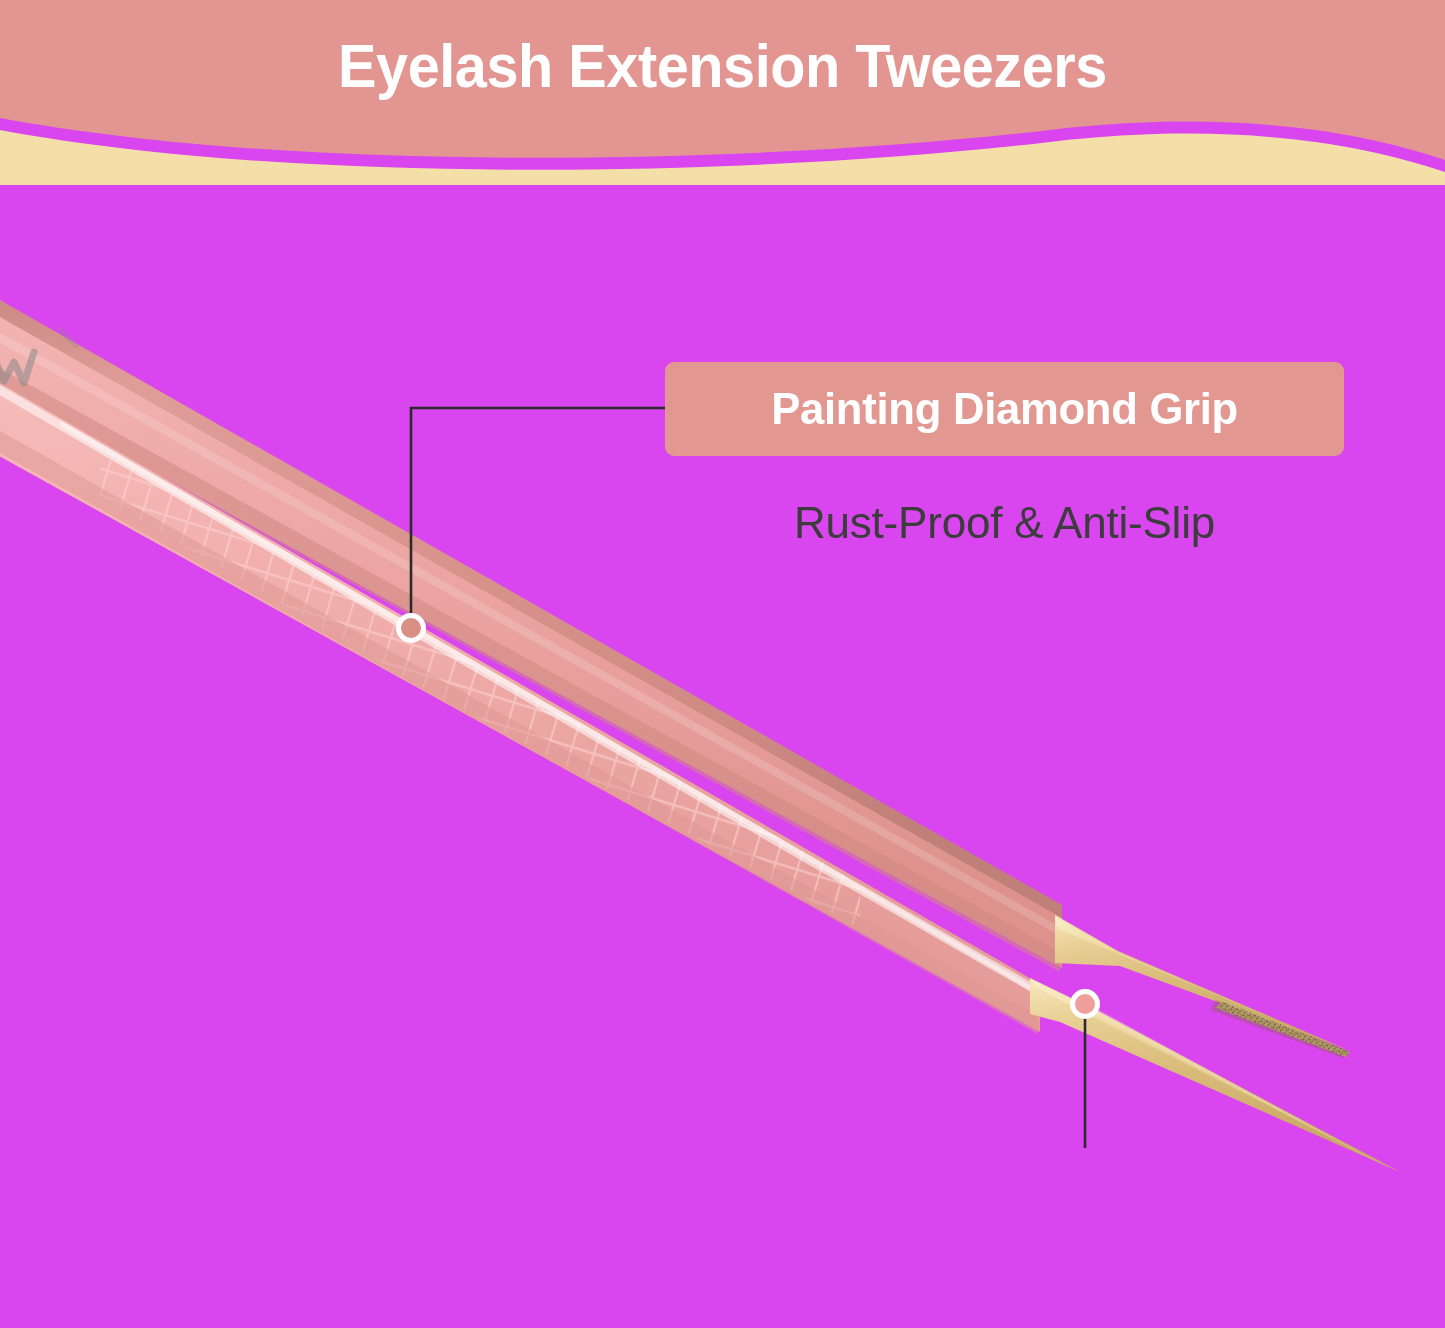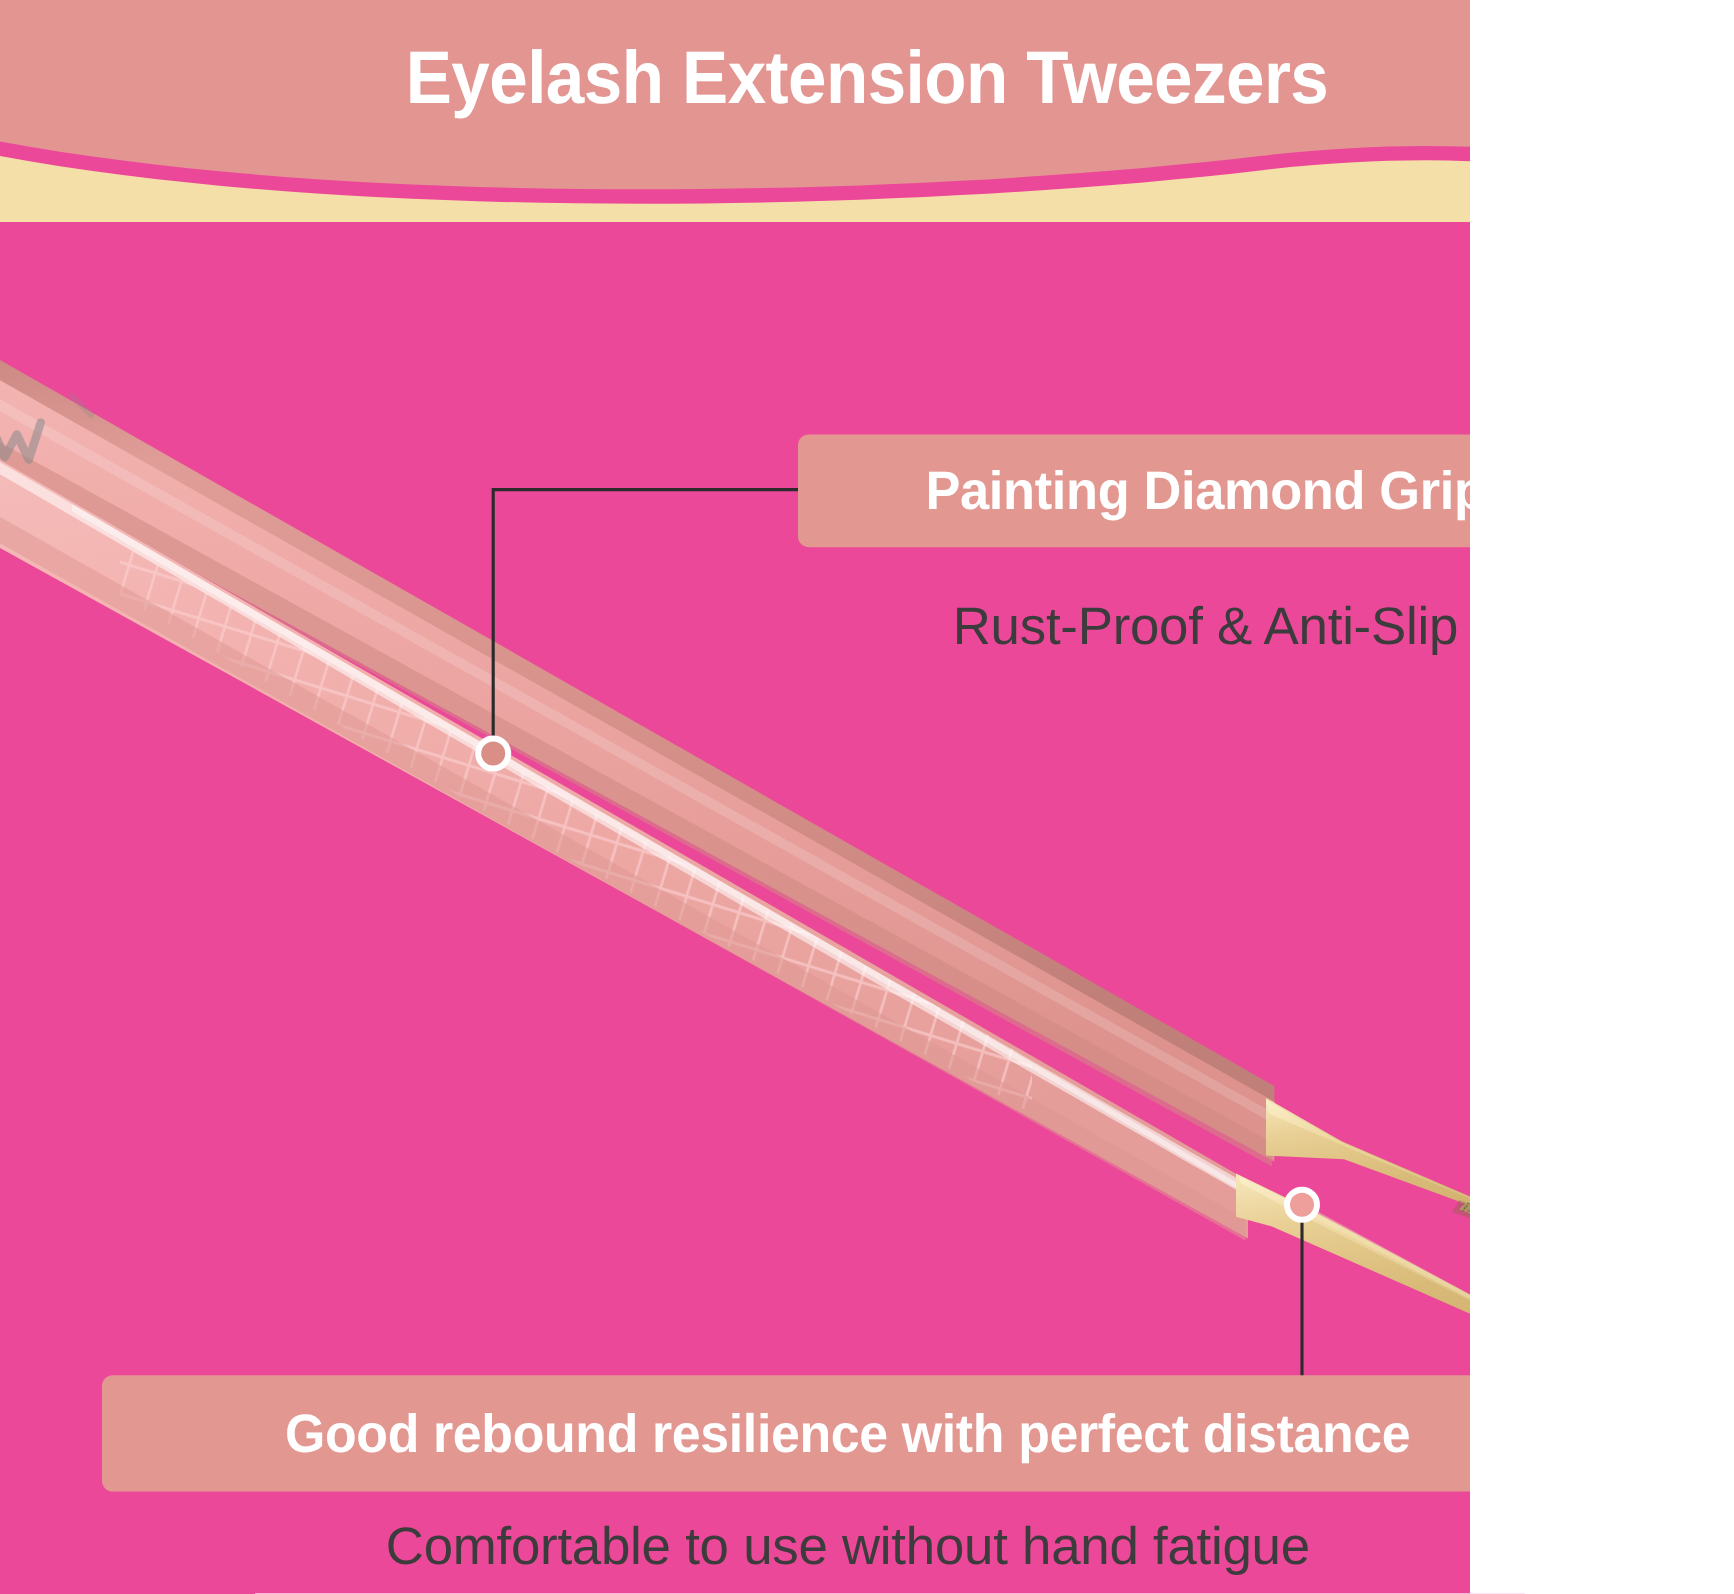--- a/index.html
+++ b/index.html
@@ -5,23 +5,23 @@
   html, body {
     margin: 0;
     padding: 0;
     background: #ffffff;
   }
   body {
     font-family: "Liberation Sans", sans-serif;
   }
   #page {
     position: relative;
-    width: 1225px;
+    width: 1445px;
     height: 1328px;
-    background: #ec4899;
+    background: #d946ef;
     overflow: hidden;
   }
 
   
   .banner-wrap {
     position: absolute;
     left: 0;
     top: 0;
     width: 1445px;
     height: 185px;
@@ -263,18 +263,14 @@
   </svg>
 
   <div class="marker" id="marker-top"></div>
   <div class="marker" id="marker-bottom"></div>
 
   <div class="callout-pill" id="pill-top">
     <span class="pill-text">Painting Diamond Grip</span>
   </div>
   <div class="callout-sub" id="sub-top">Rust-Proof &amp; Anti-Slip</div>
 
-  <div class="callout-pill" id="pill-bottom">
-    <span class="pill-text">Good rebound resilience with perfect distance</span>
-  </div>
-  <div class="callout-sub" id="sub-bottom">Comfortable to use without hand fatigue</div>
 
 </div>
 
 </body></html>

